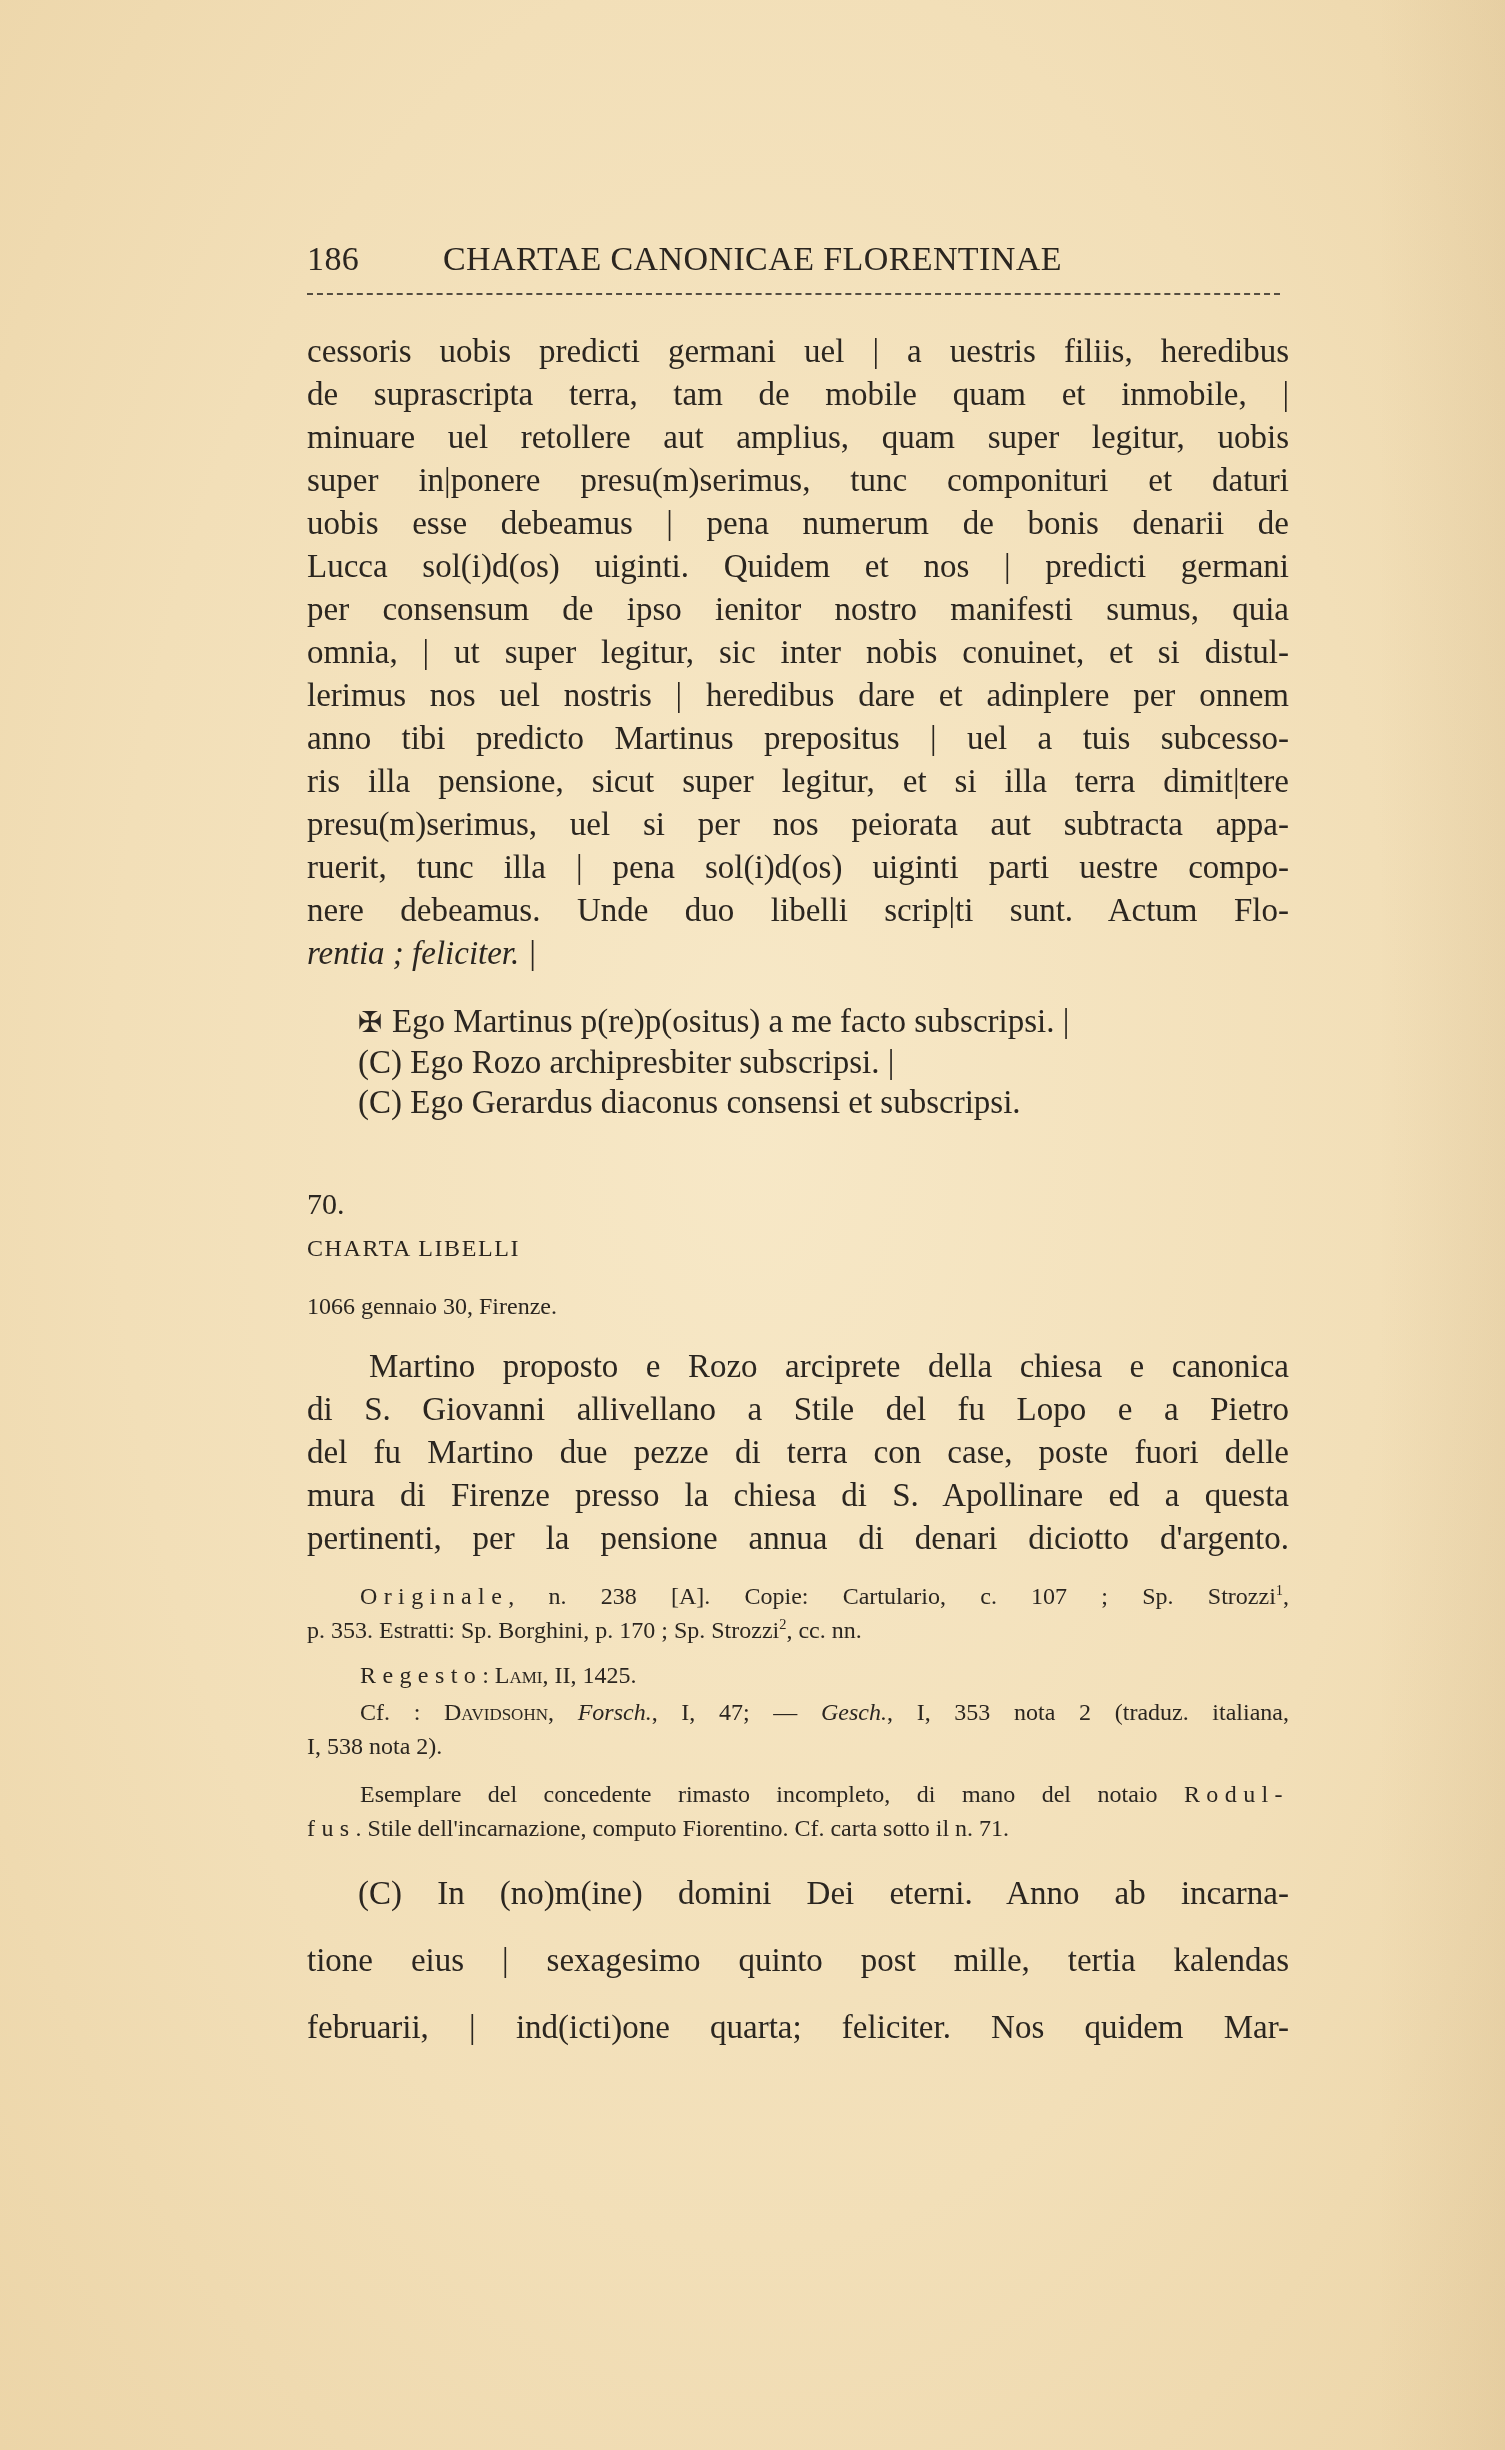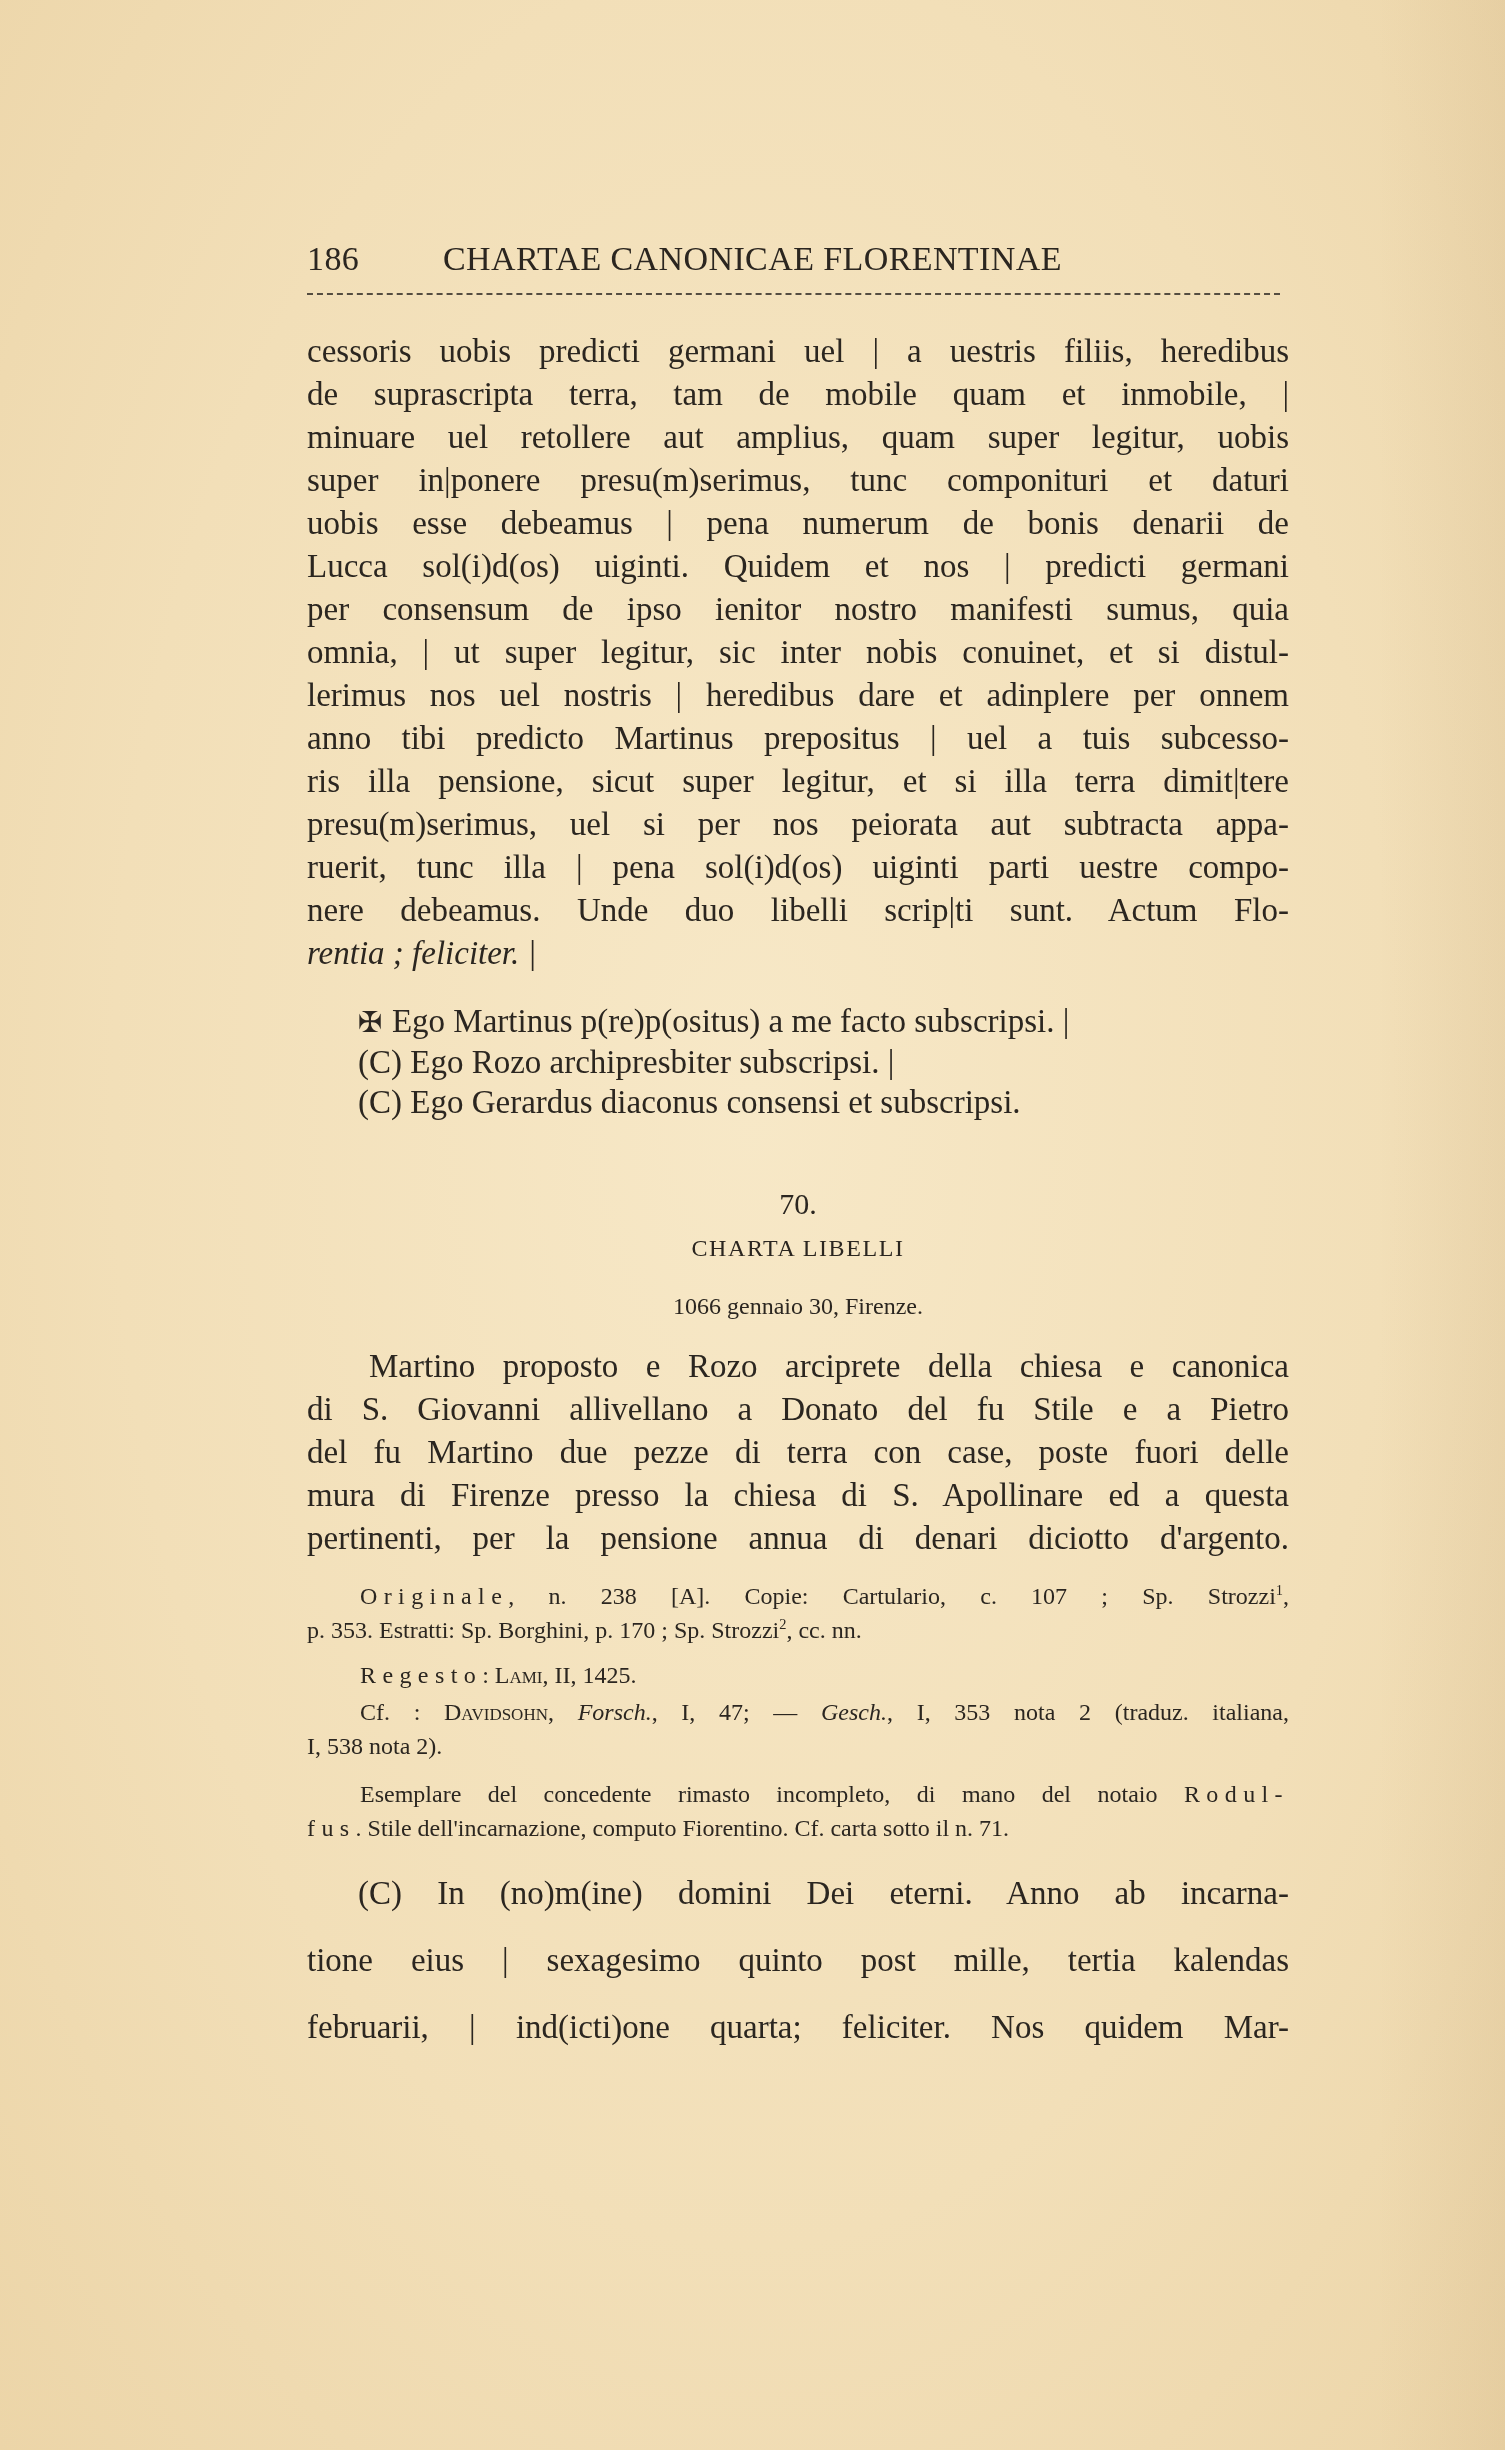--- a/index.html
+++ b/index.html
@@ -50,21 +50,21 @@
     }
     .body-text .line.last { text-align-last: left; font-style: italic; }
     .subscriptions {
       margin-top: 26px;
       font-size: 33px;
       line-height: 40px;
       padding-left: 51px;
     }
     .subscriptions .sig { display: block; white-space: nowrap; }
     .cross { font-family: "DejaVu Sans", sans-serif; font-size: 29px; margin-right: 9.6px; }
-    .doc-head { text-align: center; margin-top: 62px; }
+    .doc-head { text-align: left; margin-top: 62px; }
     .doc-number { font-size: 30px; line-height: 40px; }
     .doc-title { font-size: 24px; letter-spacing: 1.6px; line-height: 42px; margin-top: 3.2px; }
     .doc-date { font-size: 24px; line-height: 42px; margin-top: 16px; }
     .summary {
       margin-top: 17.6px;
       font-size: 33px;
       line-height: 43px;
     }
     .summary .line {
       display: block;
@@ -159,21 +159,21 @@
   </div>
 
   <div class="doc-head">
     <div class="doc-number">70.</div>
     <div class="doc-title">CHARTA LIBELLI</div>
     <div class="doc-date">1066 gennaio 30, Firenze.</div>
   </div>
 
   <div class="summary">
     <span class="line first">Martino proposto e Rozo arciprete della chiesa e canonica</span>
-    <span class="line">di S. Giovanni allivellano a Donato del fu Stile e a Pietro</span>
+    <span class="line">di S. Giovanni allivellano a Stile del fu Lopo e a Pietro</span>
     <span class="line">del fu Martino due pezze di terra con case, poste fuori delle</span>
     <span class="line">mura di Firenze presso la chiesa di S. Apollinare ed a questa</span>
     <span class="line">pertinenti, per la pensione annua di denari diciotto d'argento.</span>
   </div>
 
   <div class="apparatus">
     <div class="para">
       <span class="line ind"><span class="spaced">Originale</span><span>, n. 238 [A].  Copie: Cartulario, c. 107 ; Sp. Strozzi</span><sup>1</sup><span>,</span></span>
       <span class="line last"><span>p. 353.   Estratti: Sp. Borghini, p. 170 ; Sp. Strozzi</span><sup>2</sup><span>, cc. nn.</span></span>
     </div>

